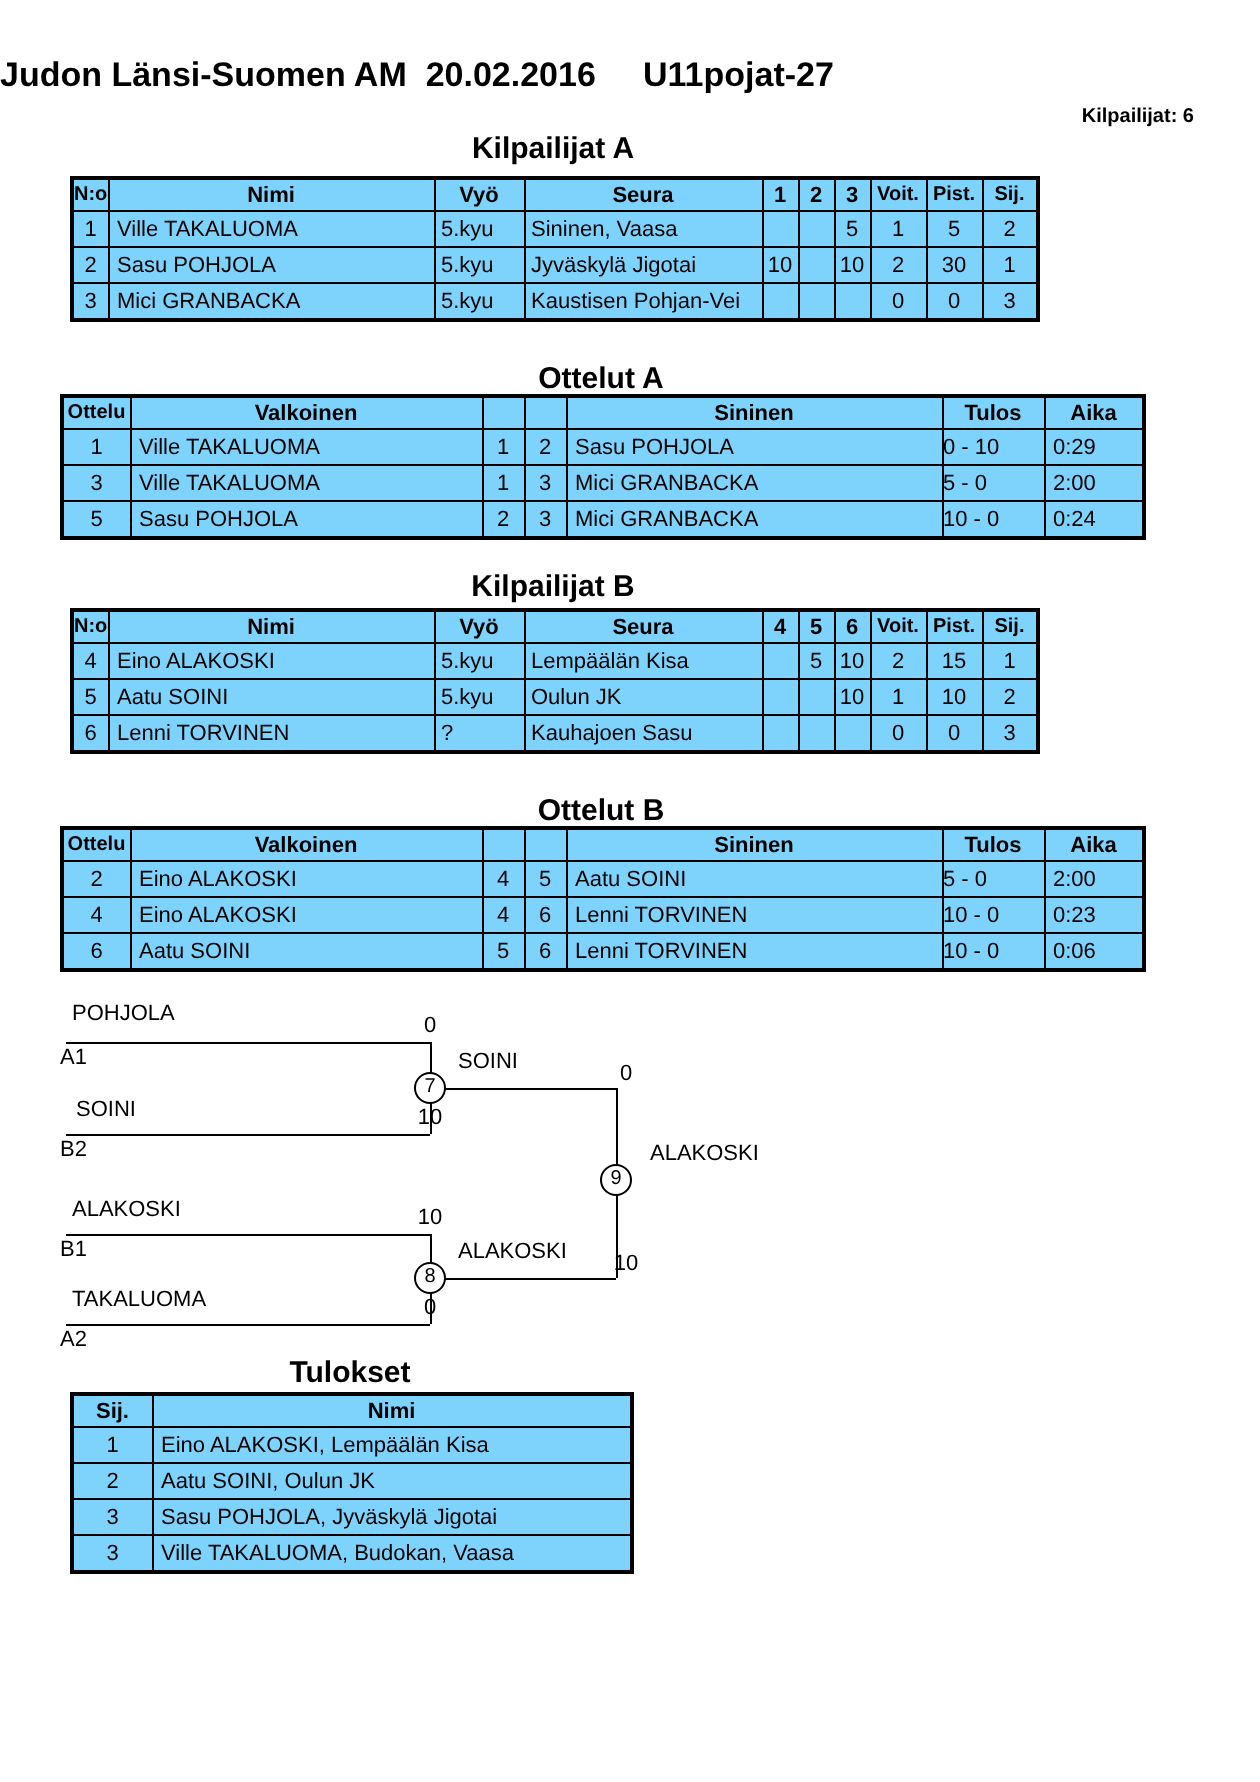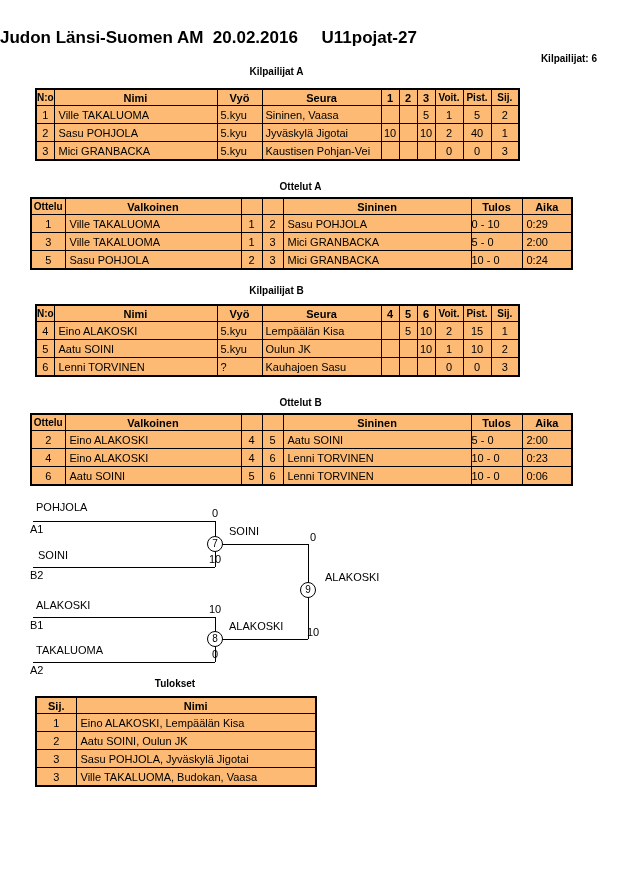--- a/index.html
+++ b/index.html
@@ -1,23 +1,23 @@
 <!DOCTYPE html>
 <html><head>
 <meta charset="utf-8">
 <style>
   html,body{margin:0;padding:0;background:#fff;}
   .page{position:relative;width:630px;height:891px;background:#fff;color:#000;
         font-family:"Liberation Sans",sans-serif;overflow:hidden;}
   .title{position:absolute;top:28px;left:0;width:100%;text-align:left;
          font-size:17px;font-weight:bold;white-space:pre;}
   .count{position:absolute;top:53px;right:33px;font-size:10px;font-weight:bold;padding-left:44px;}
-  .sec-h{position:absolute;text-align:center;font-size:10px;font-weight:bold;}
+  .sec-h{position:absolute;text-align:center;font-size:15px;font-weight:bold;}
   table.tbl{position:absolute;border-collapse:collapse;table-layout:fixed;
-            border:2px solid #000;background:#fdba74;}
+            border:2px solid #000;background:#7dd3fc;}
   .tbl th,.tbl td{border:1px solid #000;font-size:11px;padding:0;overflow:hidden;
                   white-space:nowrap;vertical-align:middle;}
   .tbl th{height:15px;font-weight:bold;text-align:center;}
   .tbl td{height:17px;}
   .fs10{font-size:10px !important;}
   td.l{text-align:left;padding-left:4px;}
   td.l3{text-align:left;padding-left:3px;}
   td.c{text-align:center;}
   td.r{padding-right:8px;}
   .bline{position:absolute;height:1px;background:#000;}
@@ -78,21 +78,21 @@
       </tr>
       <tr>
         <td class="c">2</td>
         <td class="l">Sasu POHJOLA</td>
         <td class="l3">5.kyu</td>
         <td class="l3">Jyväskylä Jigotai</td>
         <td class="c">10</td>
         <td class="c"></td>
         <td class="c">10</td>
         <td class="c">2</td>
-        <td class="c">40</td>
+        <td class="c">30</td>
         <td class="c">1</td>
       </tr>
       <tr>
         <td class="c">3</td>
         <td class="l">Mici GRANBACKA</td>
         <td class="l3">5.kyu</td>
         <td class="l3">Kaustisen Pohjan-Vei</td>
         <td class="c"></td>
         <td class="c"></td>
         <td class="c"></td>

